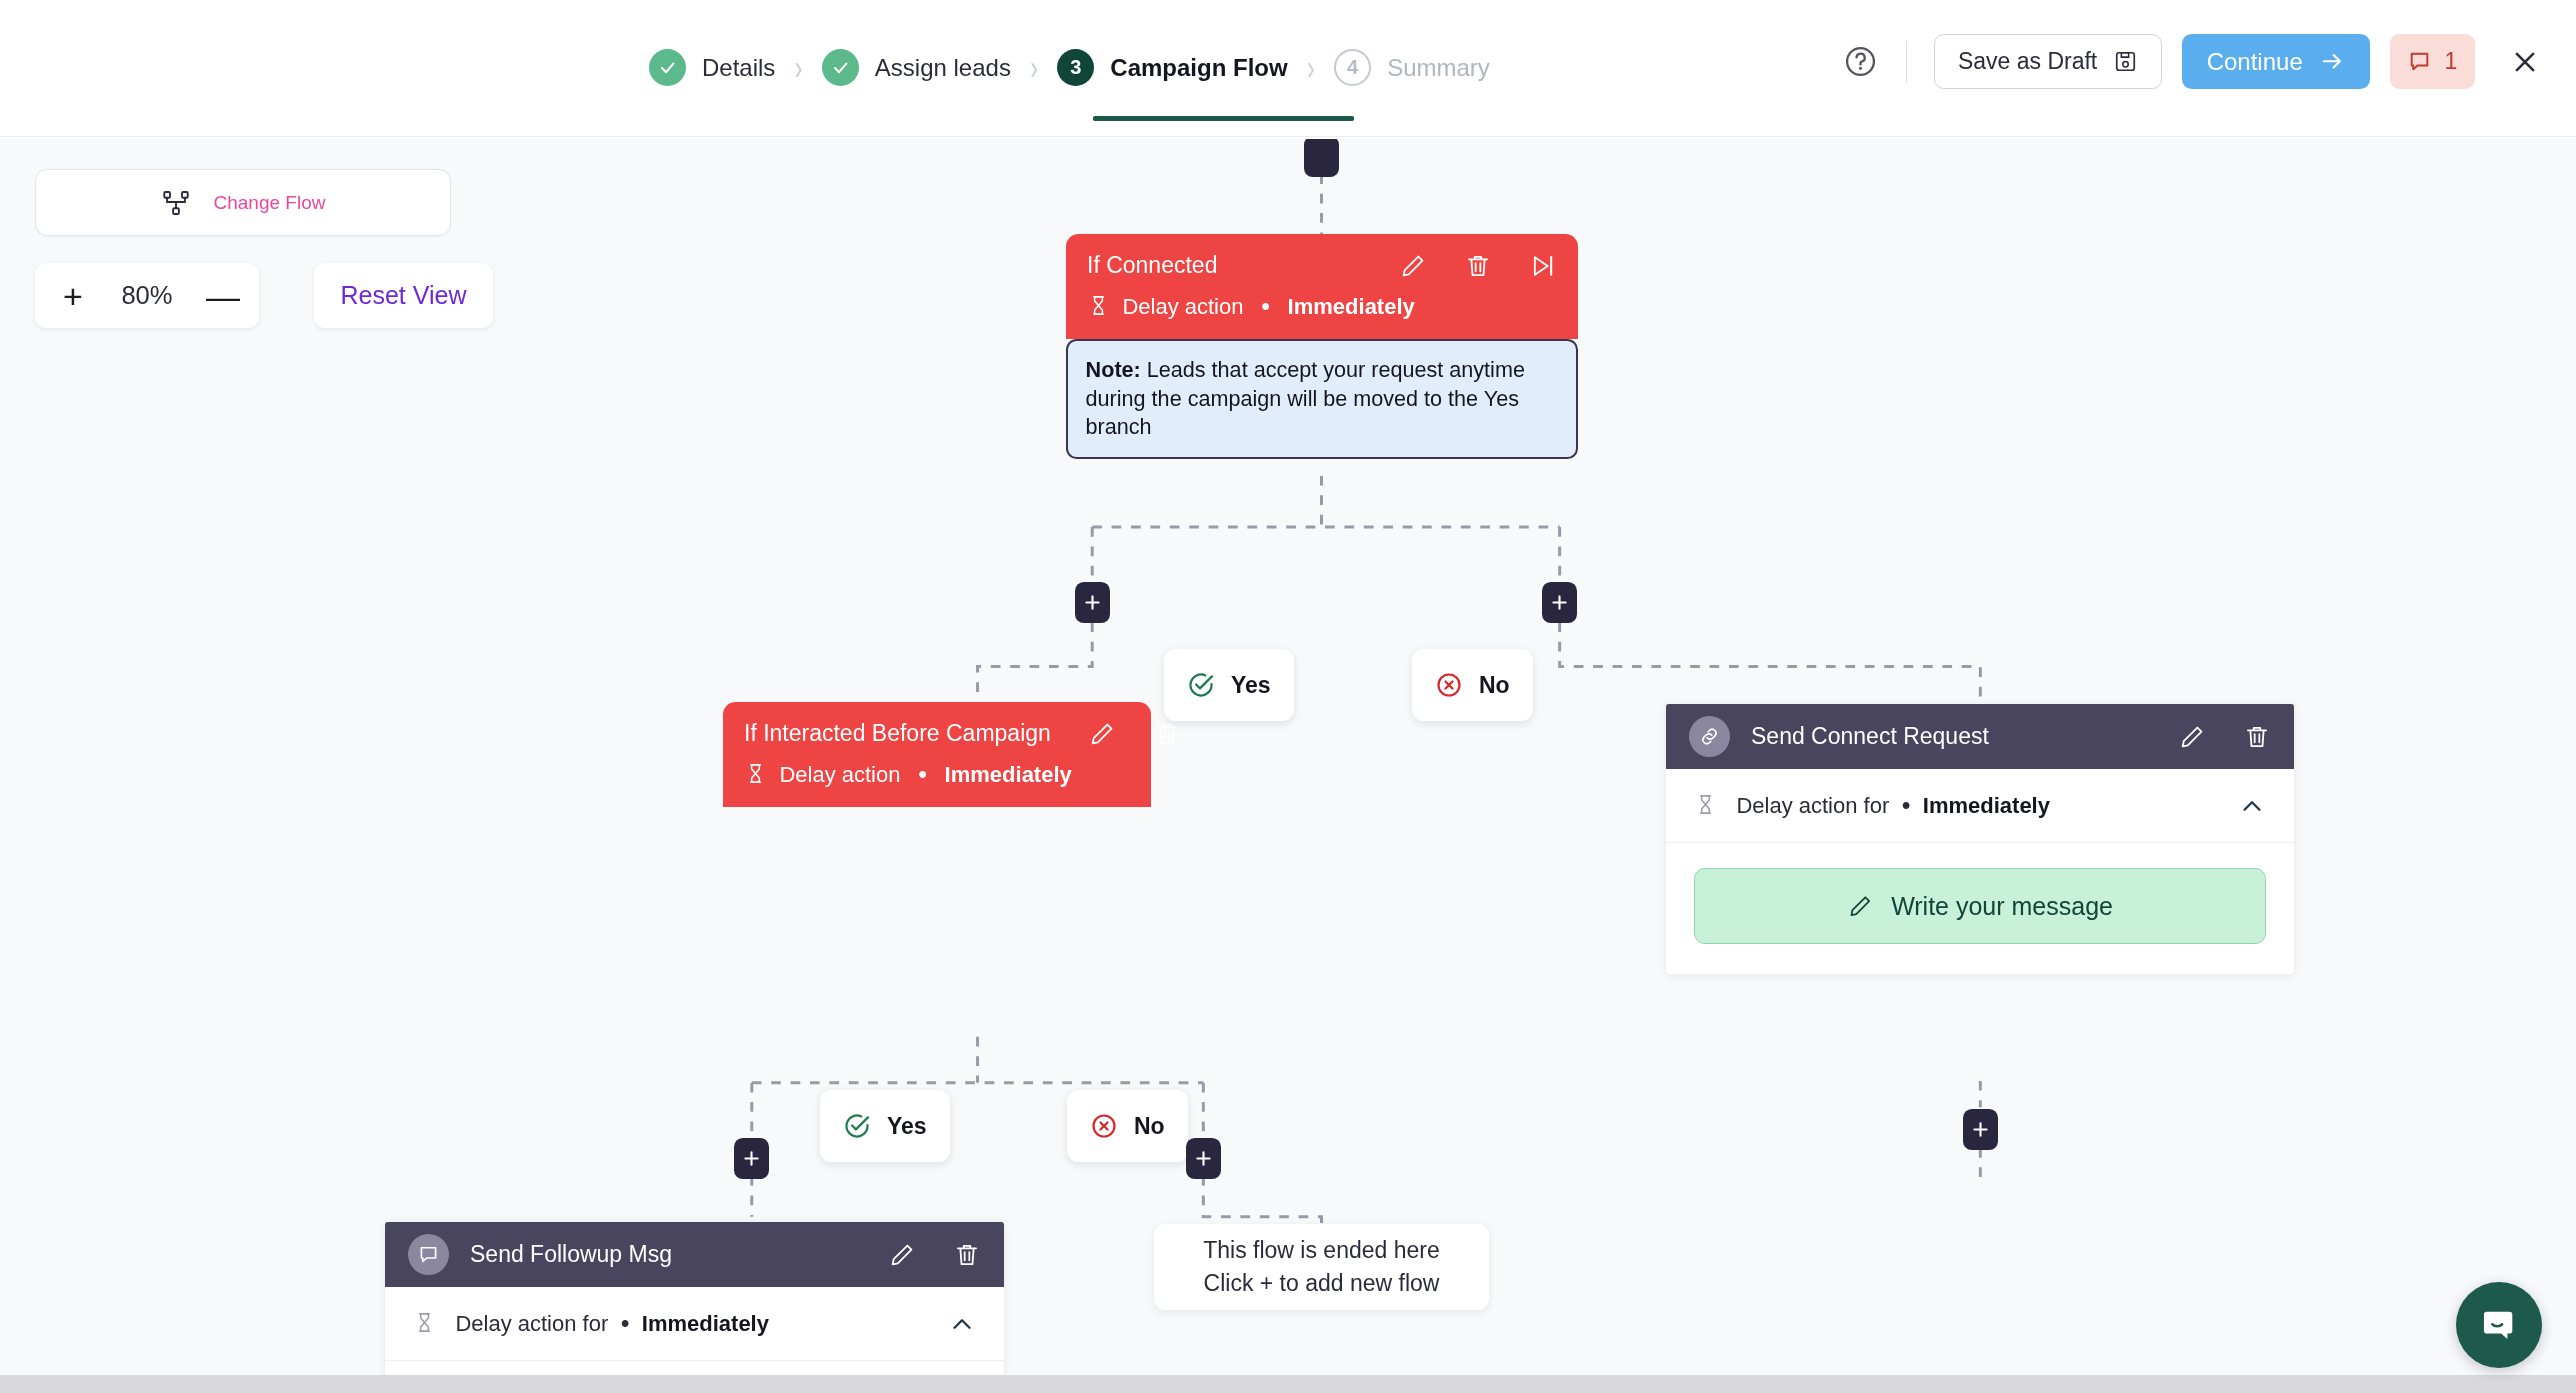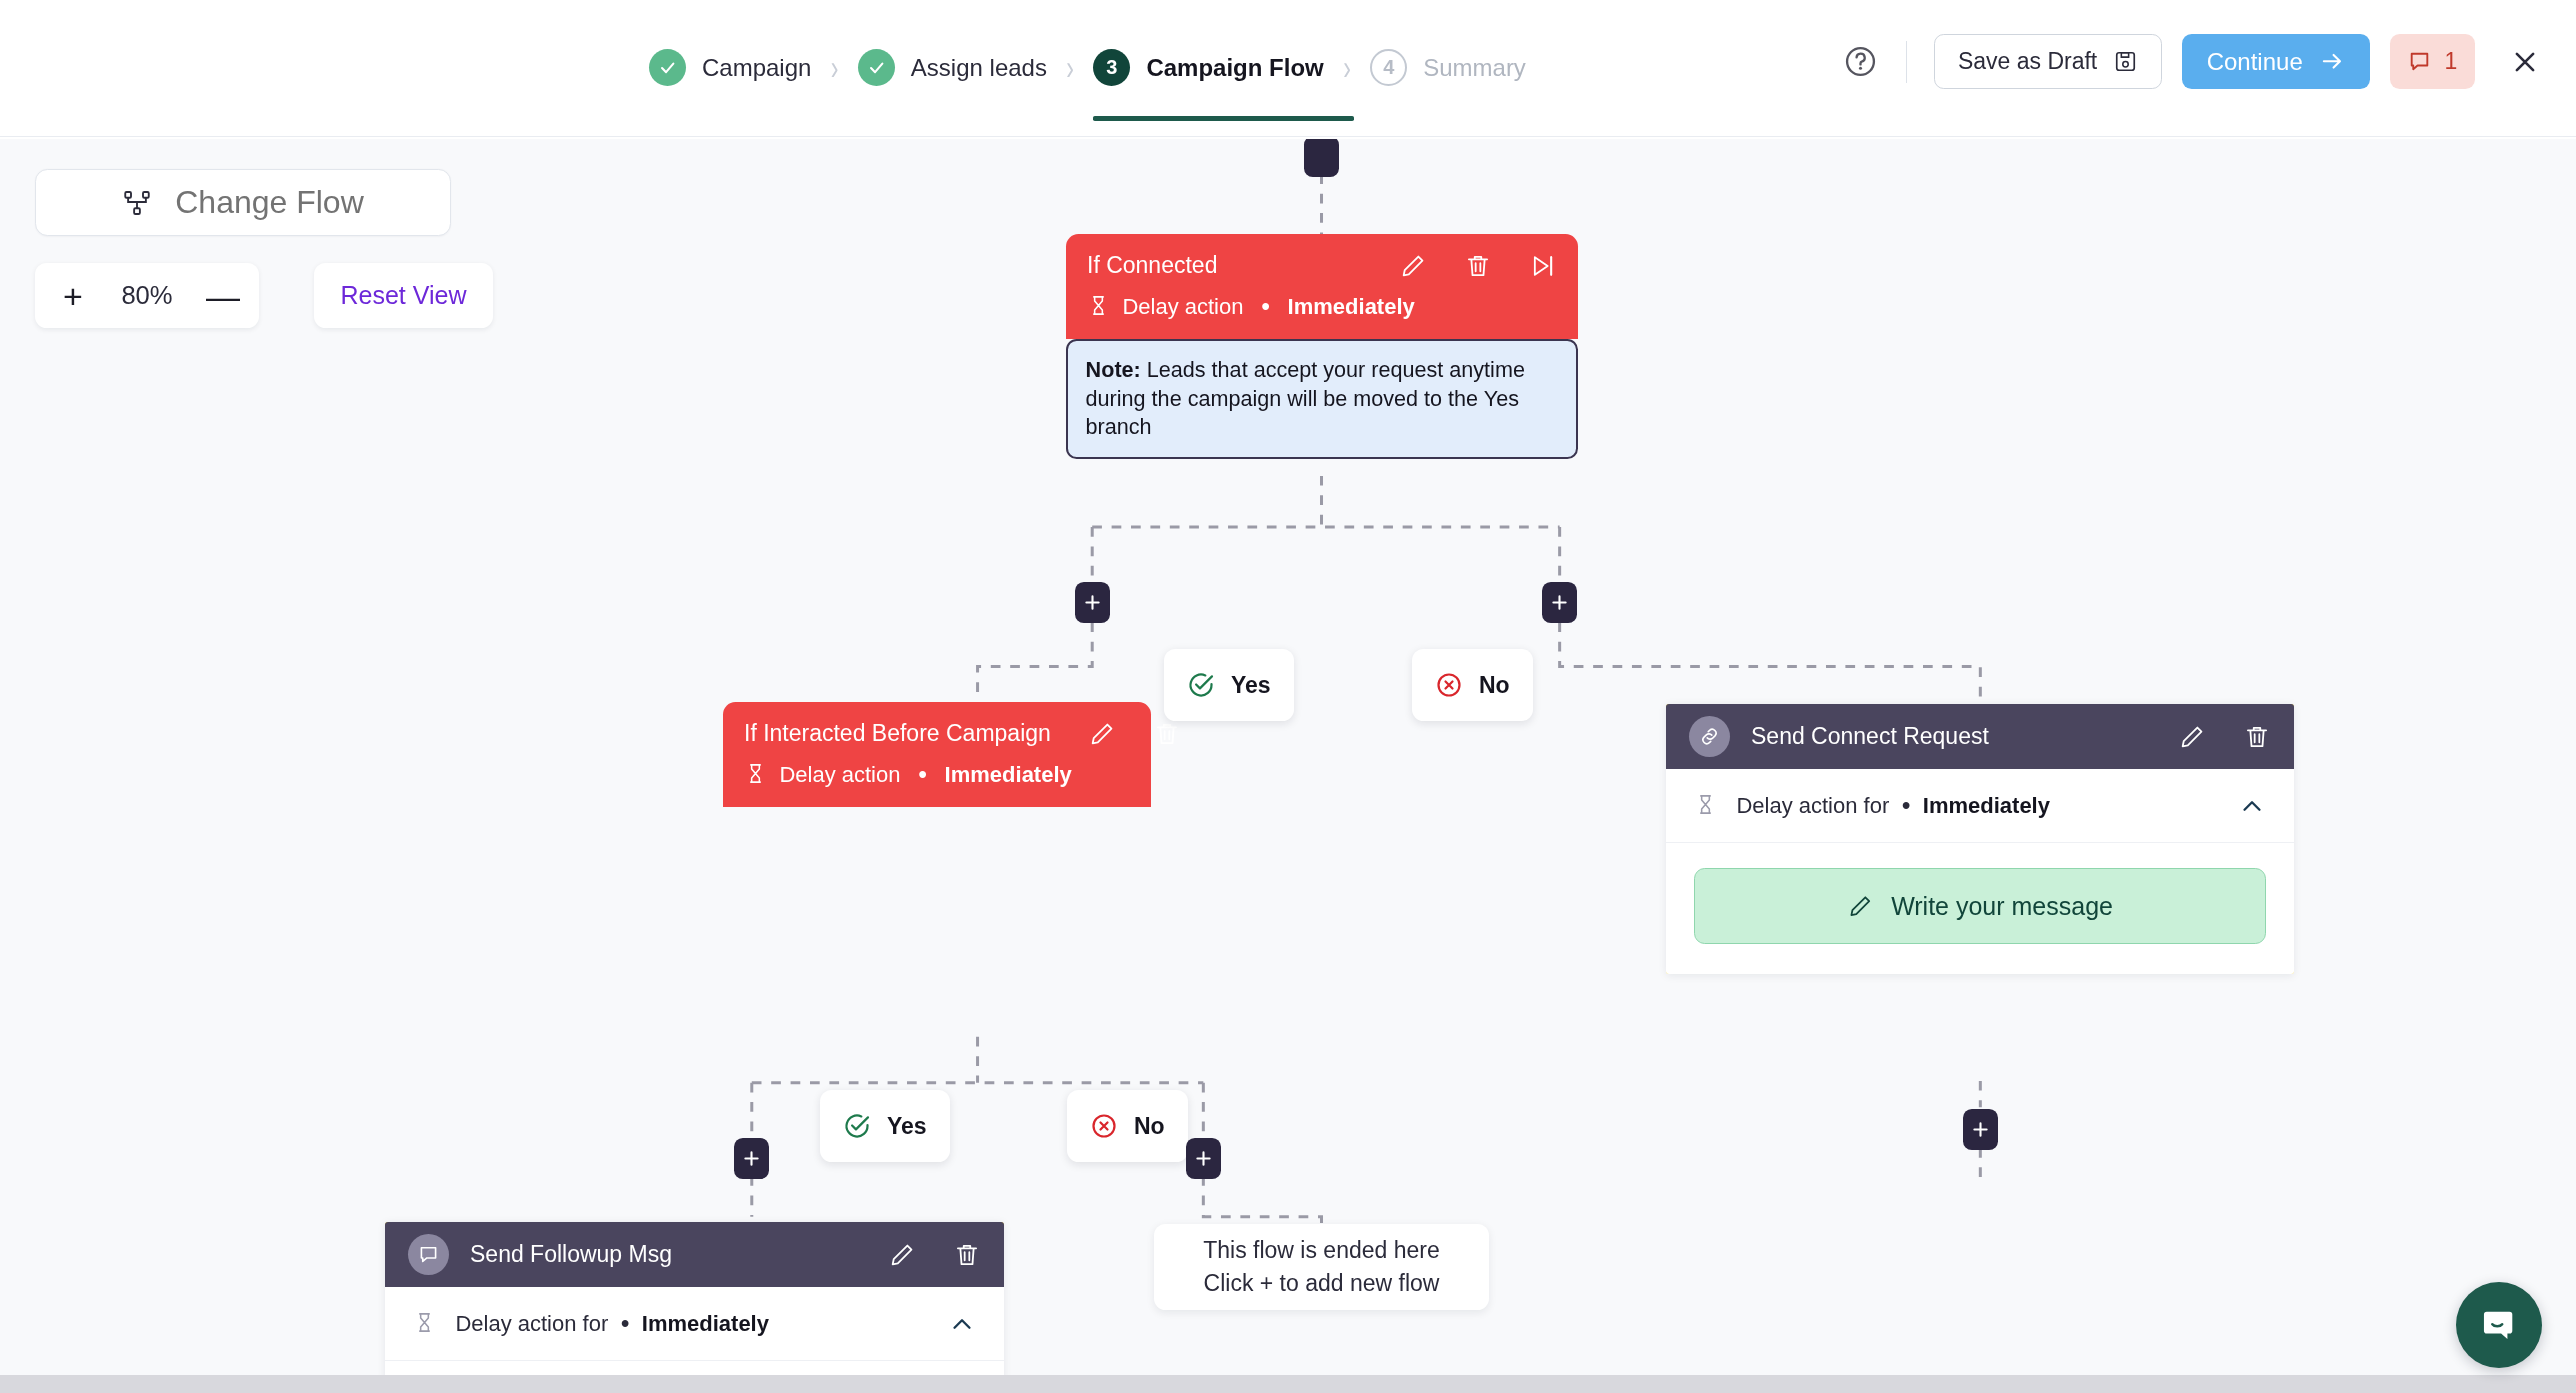--- a/index.html
+++ b/index.html
@@ -117,21 +117,21 @@
     background: #f8f9fb;
     overflow: hidden;
   }
 
   
   #change-flow-btn {
     position: absolute; left: 35px; top: 30px;
     width: 416px; height: 67px;
     background: #ffffff; border: 1.8px solid #e2e6ec; border-radius: 12.4px;
     display: flex; align-items: center; justify-content: center; gap: 23px;
-    font-size: 32px; color: #737373; cursor: pointer;
+    font-size: 19px; color: #ec4899; cursor: pointer;
     box-shadow: 0 0.9px 1.8px rgba(16,24,40,0.04);
   }
   #zoom-group {
     position: absolute; left: 35px; top: 124px;
     width: 224px; height: 65px;
     background: #ffffff; border-radius: 11.5px;
     display: flex; align-items: center; justify-content: space-between;
     padding: 0 23px;
     box-shadow: 0 1.8px 5.3px rgba(16,24,40,0.07);
   }
@@ -281,21 +281,21 @@
 
 
     <div id="stepper">
 
       <div class="step s-done">
         <div class="step-badge done">
           <svg width="19.4" height="19.4" viewBox="0 0 24 24">
             <path d="M5 12.5 L10 17.5 L19 7" stroke="#ffffff" stroke-width="2.6" fill="none" stroke-linecap="round" stroke-linejoin="round"></path>
           </svg>
         </div>
-        <span class="step-label">Campaign</span>
+        <span class="step-label">Details</span>
       </div>
       <span class="step-sep">›</span>
 
       <div class="step s-done">
         <div class="step-badge done">
           <svg width="19.4" height="19.4" viewBox="0 0 24 24">
             <path d="M5 12.5 L10 17.5 L19 7" stroke="#ffffff" stroke-width="2.6" fill="none" stroke-linecap="round" stroke-linejoin="round"></path>
           </svg>
         </div>
         <span class="step-label">Assign leads</span>

